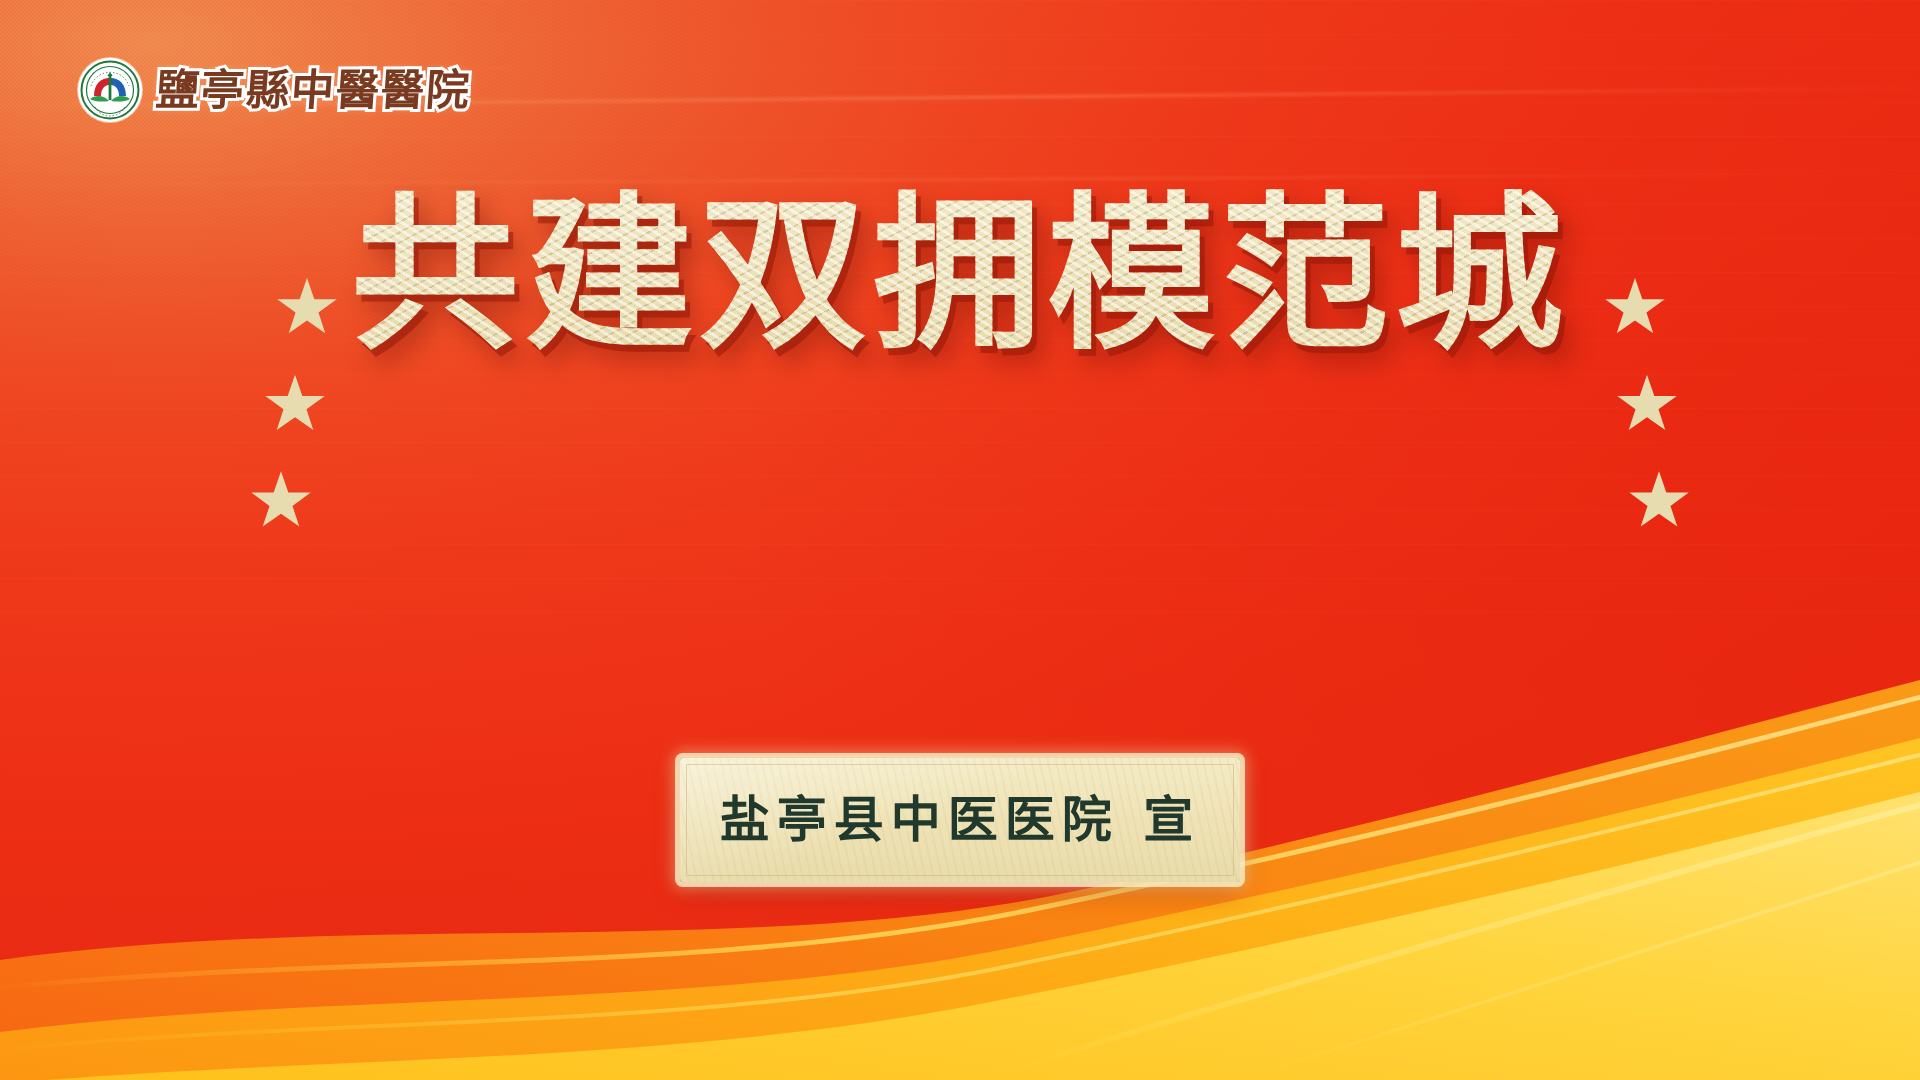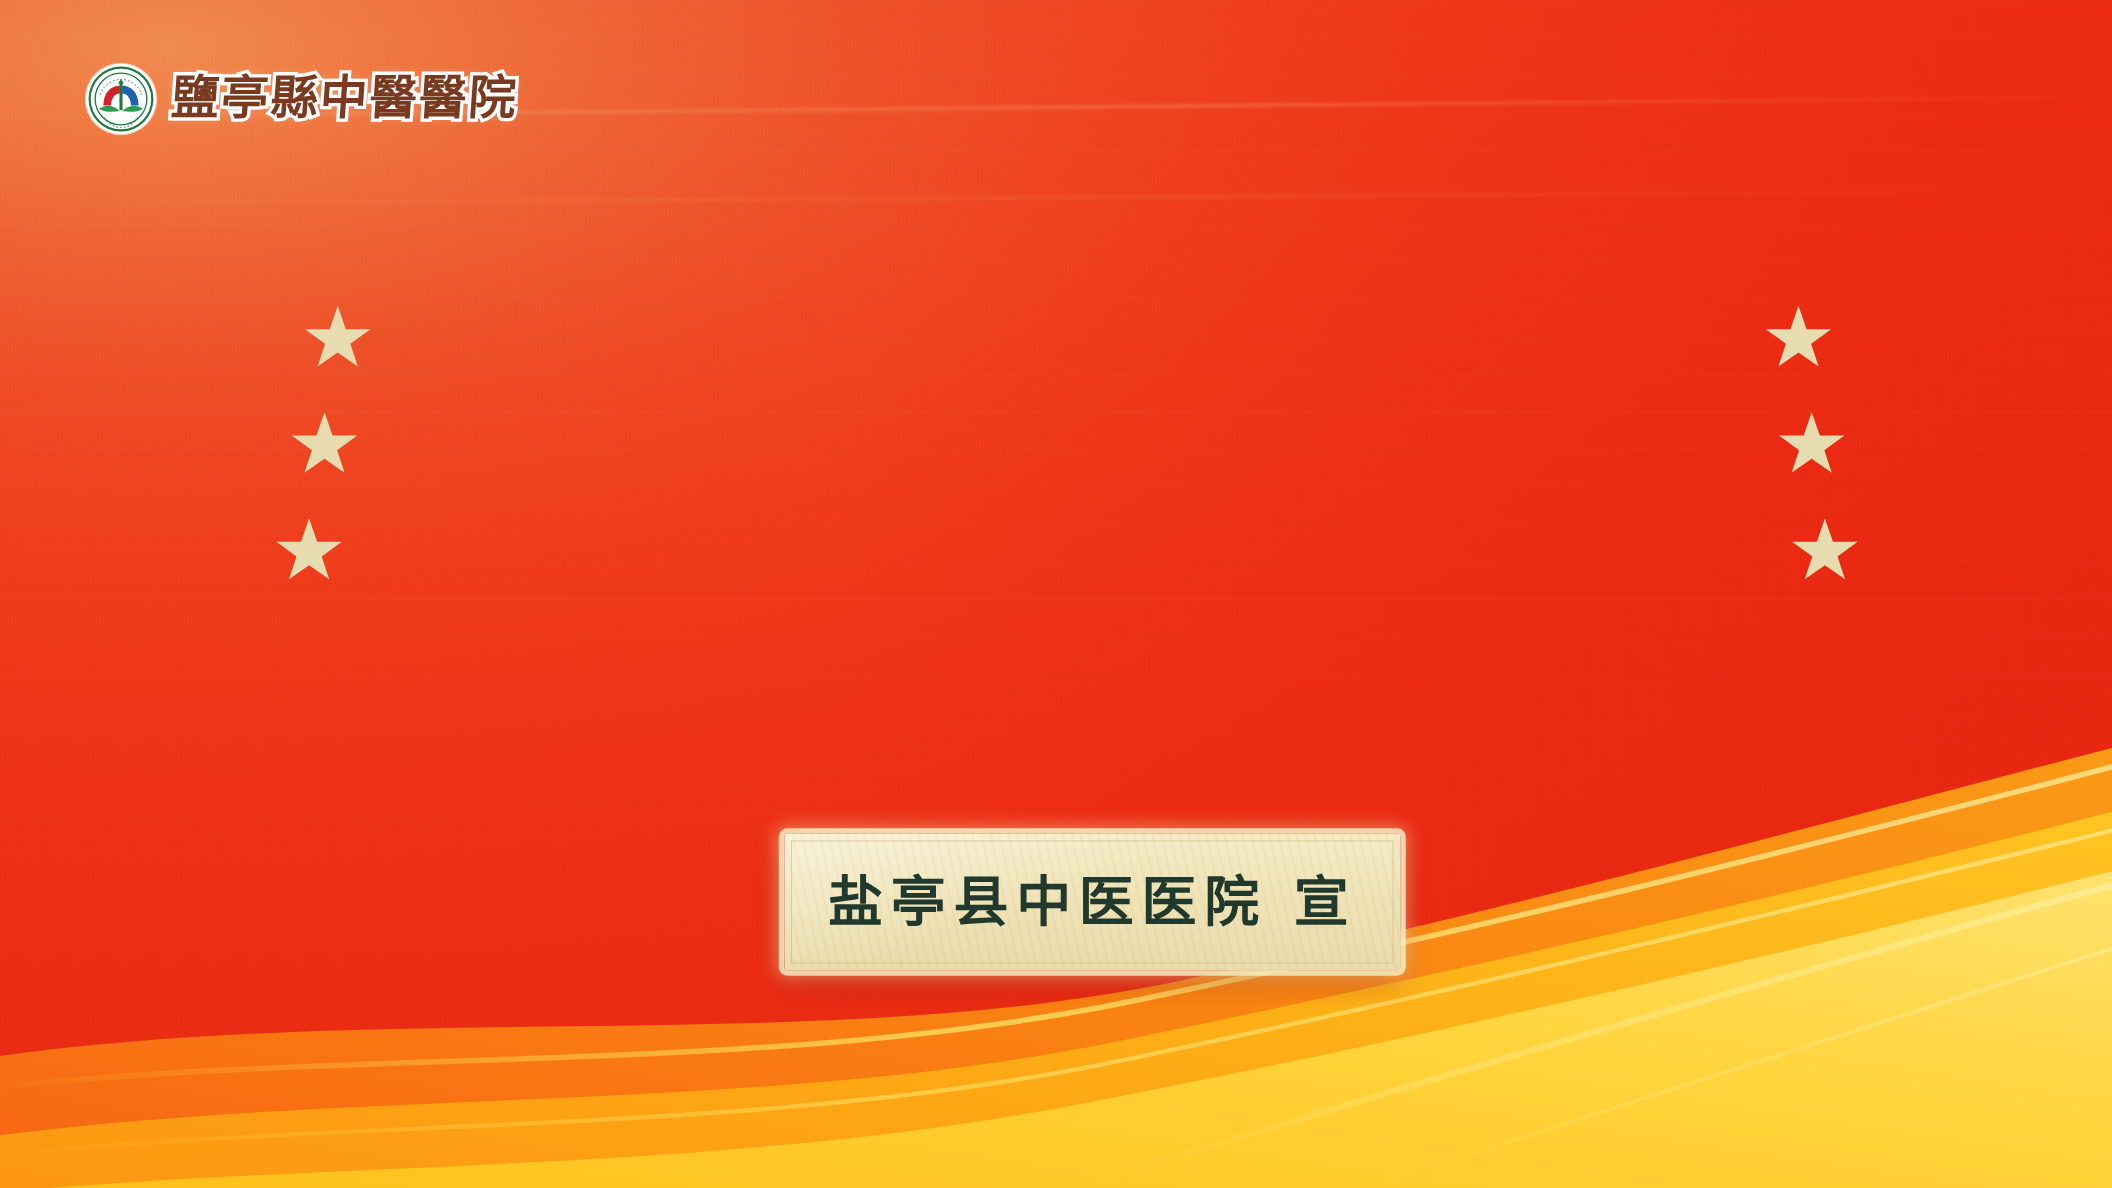--- a/index.html
+++ b/index.html
@@ -212,21 +212,20 @@
       linear-gradient(160deg, rgba(255,255,255,.35), rgba(255,255,255,0) 45%),
       repeating-linear-gradient(78deg, rgba(190,160,110,.10) 0 2px, rgba(0,0,0,0) 2px 8px),
       linear-gradient(#f4ecc6 0%, #efe3b6 48%, #e9dcab 100%);
     box-shadow:
       0 0 0 5px rgba(246,240,200,0.80),
       0 0 16px 7px rgba(255,235,170,0.45),
       0 10px 26px rgba(130,16,4,0.40);
     display: flex;
     align-items: center;
     justify-content: center;
-    margin-left: 33px;
   }
   .plaque-inner {
     position: absolute;
     inset: 6px;
     border: 1px solid rgba(205,180,125,0.55);
     pointer-events: none;
   }
   .plaque-text {
     font-family: "DejaVu Sans", "Liberation Sans", sans-serif;
     font-size: 50px;
@@ -319,20 +318,23 @@
     <div class="star"></div>
     <div class="star"></div>
   </div>
   <div class="star-col right">
     <div class="star"></div>
     <div class="star"></div>
     <div class="star"></div>
   </div>
 
   <div class="headline">
+    <div class="hl-line">
+      <span class="hl-text">共建双拥模范城</span>
+    </div>
   </div>
 
   <div class="plaque">
     <div class="plaque-inner"></div>
     <div class="plaque-text">盐亭县中医医院 宣</div>
   </div>
 
 </div>
 
 </body></html>

